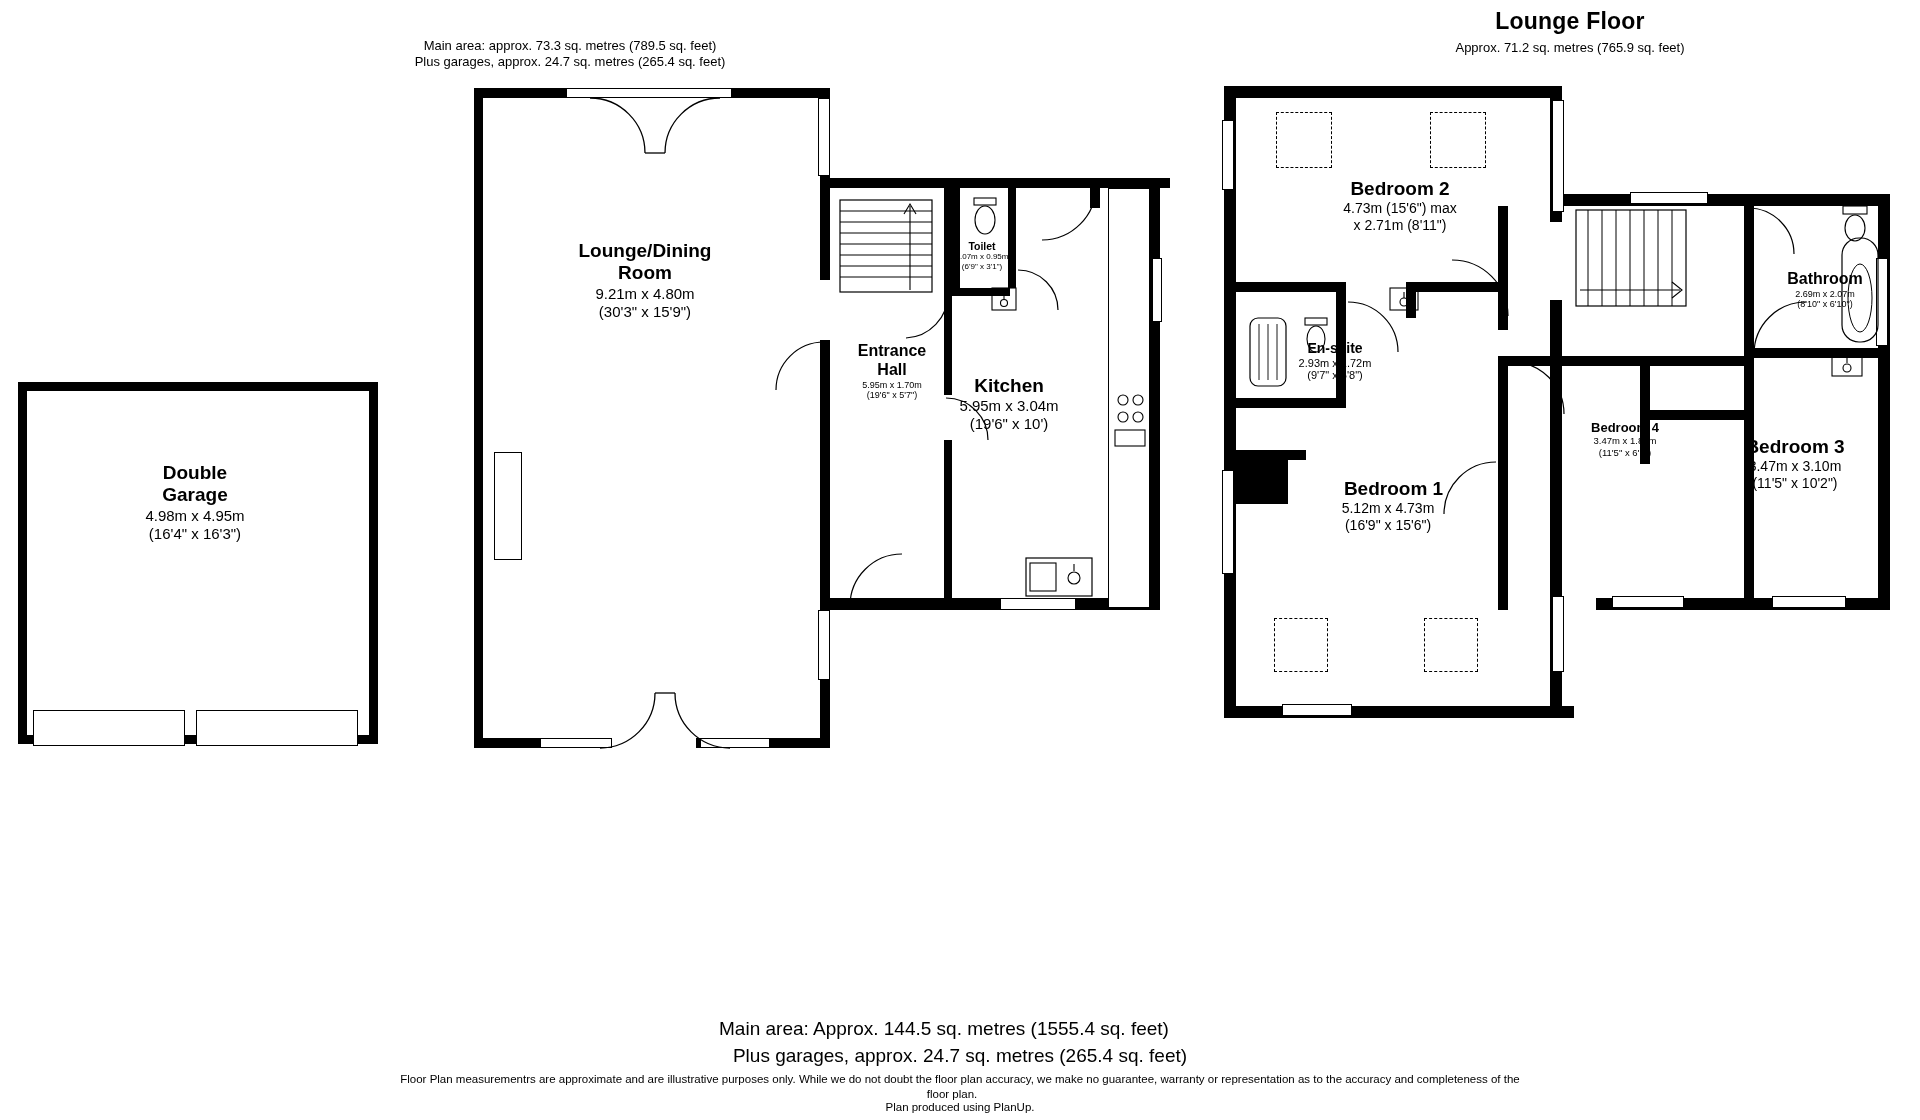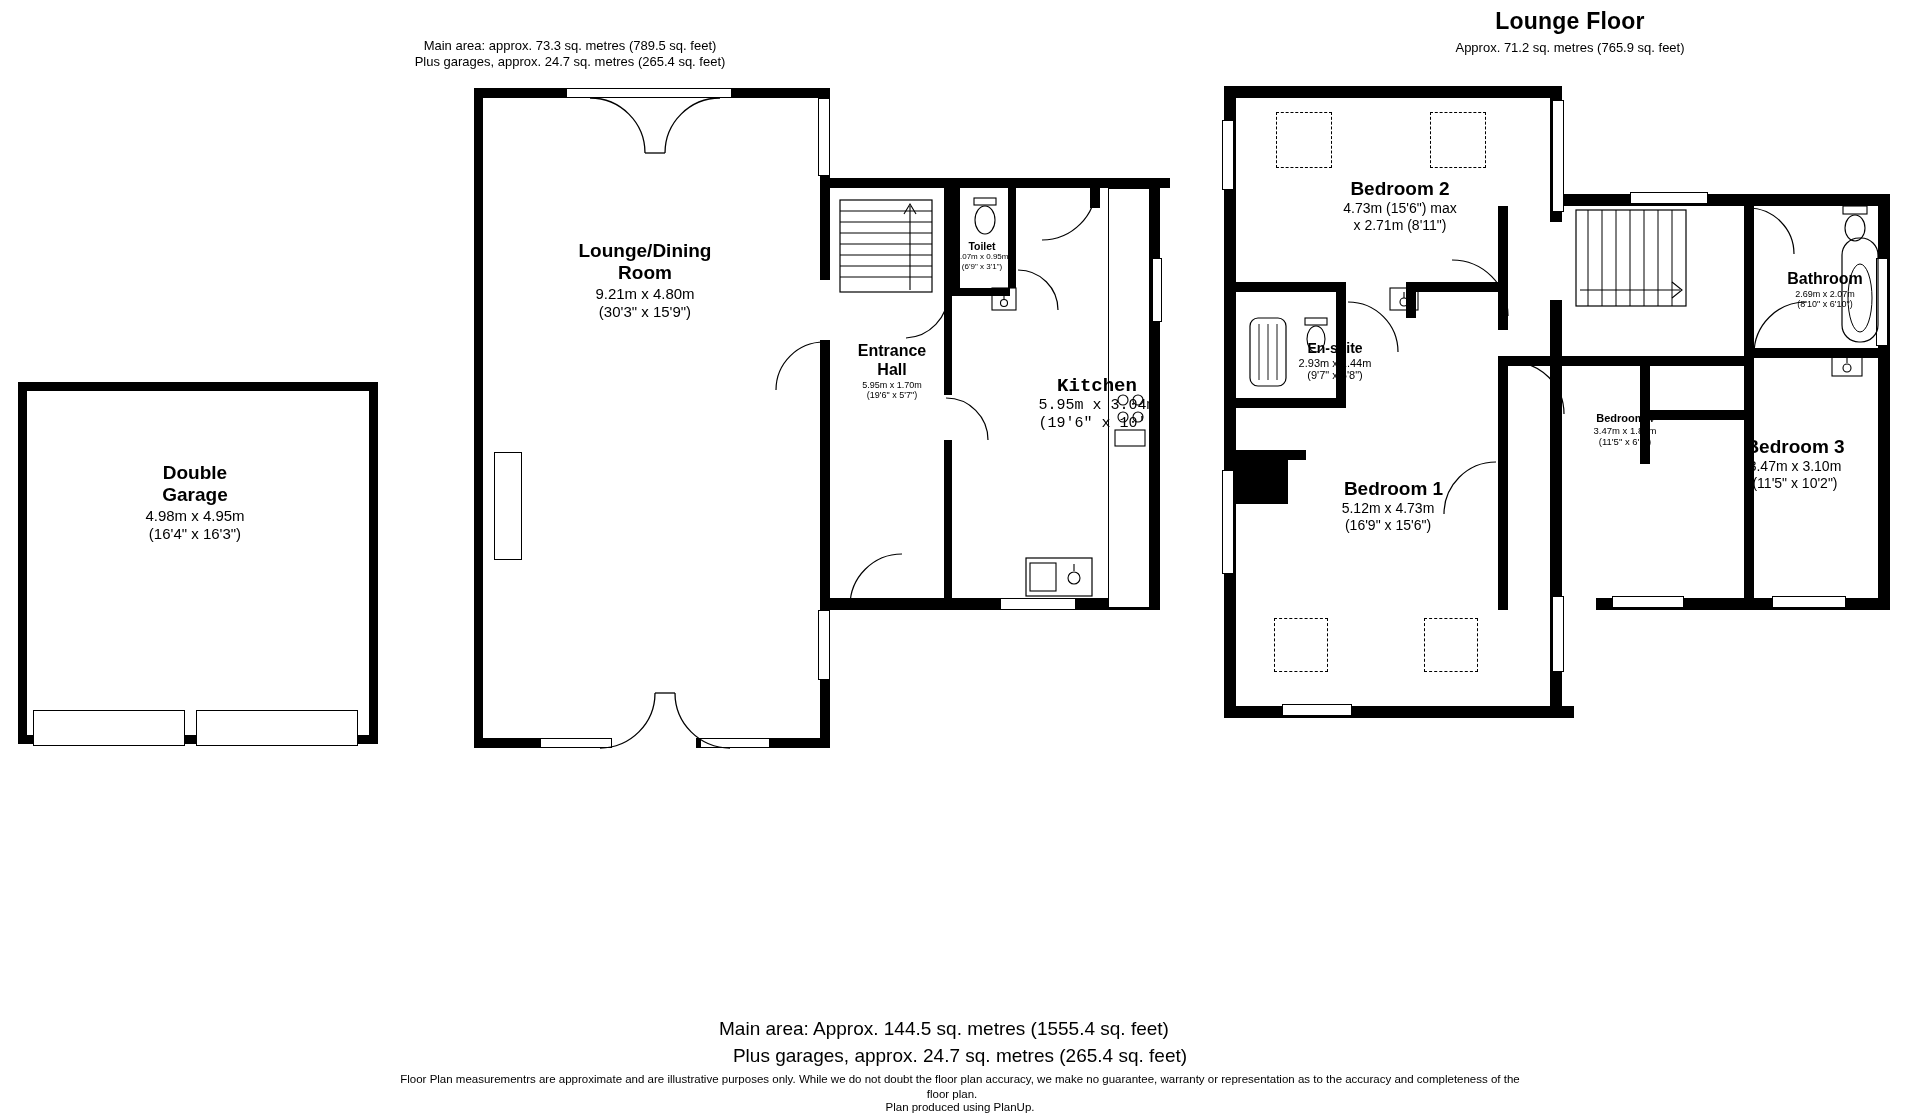--- a/index.html
+++ b/index.html
@@ -225,21 +225,21 @@
       <div class="room-dim">(30'3" x 15'9")</div>
     </div>
 
     <div class="abs ctr room-lbl room-sm" style="left:812px; top:342px; width:160px;">
       <div class="room-name">Entrance</div>
       <div class="room-name">Hall</div>
       <div class="room-dim">5.95m x 1.70m</div>
       <div class="room-dim">(19'6" x 5'7")</div>
     </div>
 
-    <div class="abs ctr room-lbl room-md" style="left:1012px; top:375px; width:170px;font-family:Liberation Mono, monospace;">
+    <div class="abs ctr room-lbl room-md" style="left:924px; top:375px; width:170px;">
       <div class="room-name" style="font-size:19px;">Kitchen</div>
       <div class="room-dim" style="font-size:15px;">5.95m x 3.04m</div>
       <div class="room-dim" style="font-size:15px;">(19'6" x 10')</div>
     </div>
 
     <div class="abs ctr room-lbl room-xs" style="left:934px; top:240px; width:96px;">
       <div class="room-name">Toilet</div>
       <div class="room-dim">2.07m x 0.95m</div>
       <div class="room-dim">(6'9" x 3'1")</div>
     </div>
@@ -364,26 +364,26 @@
     </div>
 
     <div class="abs ctr room-lbl room-sm" style="left:1760px; top:270px; width:130px;">
       <div class="room-name">Bathroom</div>
       <div class="room-dim">2.69m x 2.07m</div>
       <div class="room-dim">(8'10" x 6'10")</div>
     </div>
 
     <div class="abs ctr room-lbl room-sm" style="left:1260px; top:340px; width:150px;">
       <div class="room-name" style="font-size:14px;">En-suite</div>
-      <div class="room-dim" style="font-size:11px;">2.93m x 1.44m</div>
+      <div class="room-dim" style="font-size:11px;">2.93m x 1.72m</div>
       <div class="room-dim" style="font-size:11px;">(9'7" x 5'8")</div>
     </div>
 
     <div class="abs ctr room-lbl room-xs" style="left:1560px; top:412px; width:130px;">
-      <div class="room-name" style="font-size:11px;">Bedroom 4</div>
+      <div class="room-name" style="font-size:13px;margin-top:8px;">Bedroom 4</div>
       <div class="room-dim" style="font-size:9.5px;">3.47m x 1.86m</div>
       <div class="room-dim" style="font-size:9.5px;">(11'5" x 6'1")</div>
     </div>
 
     <div class="abs ctr room-lbl room-md" style="left:1700px; top:436px; width:190px;">
       <div class="room-name" style="font-size:19px;">Bedroom 3</div>
       <div class="room-dim" style="font-size:14px;">3.47m x 3.10m</div>
       <div class="room-dim" style="font-size:14px;">(11'5" x 10'2")</div>
     </div>
 

